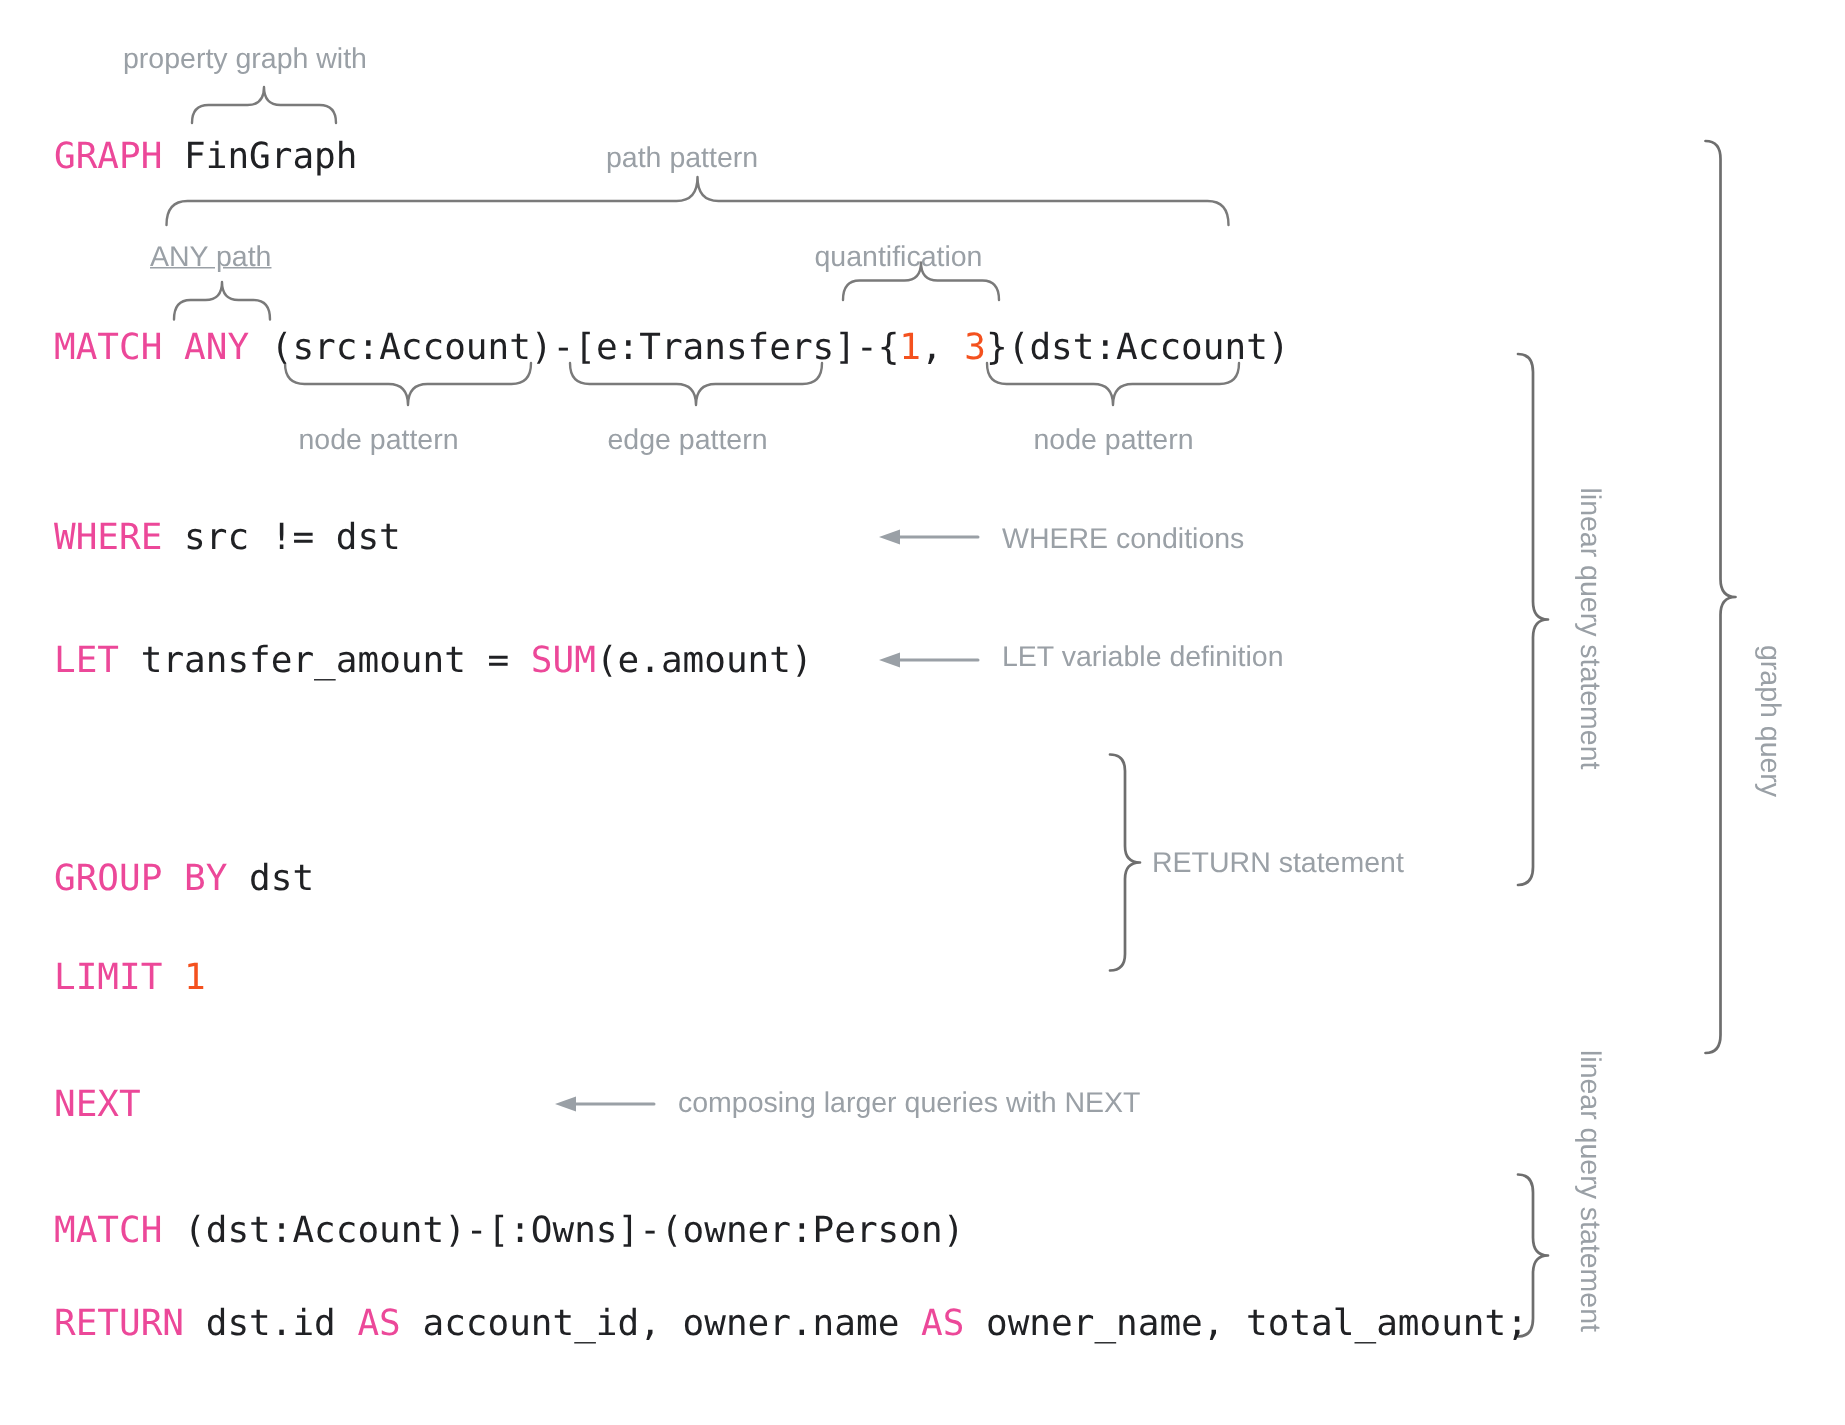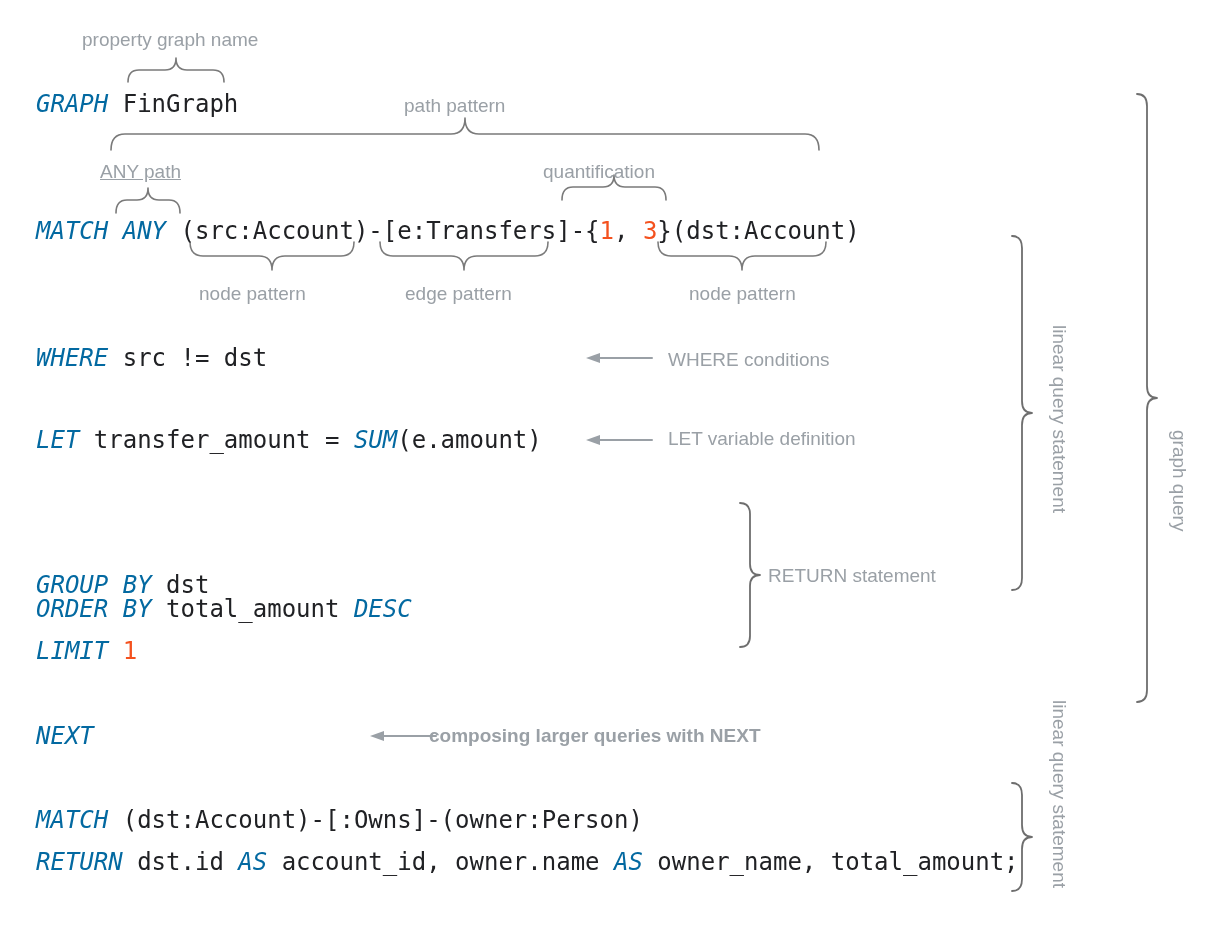--- a/index.html
+++ b/index.html
@@ -14,21 +14,21 @@
   
   .code{
     position:absolute;
     font-family:"DejaVu Sans Mono","Liberation Mono",monospace;
     font-size:24px;
     line-height:24px;
     letter-spacing:0px;
     color:#202124;
     white-space:pre;
   }
-  .kw{color:#0369a1;font-style:italic;}
+  .kw{color:#ec4899;}
   .num{color:#f4511e;}
 
   
   .lbl{
     position:absolute;
     font-family:"Liberation Sans", sans-serif;
     font-size:19px;
     line-height:22px;
     color:#9aa0a6;
     white-space:pre;
@@ -116,51 +116,50 @@
 
   <div class="code" style="left:36px; top:219px;"><span class="kw">MATCH</span><span> </span><span class="kw">ANY</span><span> (src:Account)-[e:Transfers]-{</span><span class="num">1</span><span>, </span><span class="num">3</span><span>}(dst:Account)</span></div>
 
   <div class="code" style="left:36px; top:346px;"><span class="kw">WHERE</span><span> src != dst</span></div>
 
   <div class="code" style="left:36px; top:428px;"><span class="kw">LET</span><span> transfer_amount = </span><span class="kw">SUM</span><span>(e.amount)</span></div>
 
 
   <div class="code" style="left:36px; top:555px;margin-top:18px;"><span class="kw">GROUP BY</span><span> dst</span></div>
 
-  <div class="code" style="left:36px; top:597px;"><span class="kw">ORDER BY</span><span> total_amount </span><span class="kw">DESC</span></div>
 
   <div class="code" style="left:36px; top:639px;"><span class="kw">LIMIT</span><span> </span><span class="num">1</span></div>
 
   <div class="code" style="left:36px; top:724px;"><span class="kw">NEXT</span></div>
 
   <div class="code" style="left:36px; top:808px;"><span class="kw">MATCH</span><span> (dst:Account)-[:Owns]-(owner:Person)</span></div>
 
-  <div class="code" style="left:36px; top:850px;"><span class="kw">RETURN</span><span> dst.id </span><span class="kw">AS</span><span> account_id, owner.name </span><span class="kw">AS</span><span> owner_name, total_amount;</span></div>
+  <div class="code" style="left:36px; top:870px;"><span class="kw">RETURN</span><span> dst.id </span><span class="kw">AS</span><span> account_id, owner.name </span><span class="kw">AS</span><span> owner_name, total_amount;</span></div>
 
-  <div class="lbl" style="left:82px; top:29px;">property graph name</div>
+  <div class="lbl" style="left:82px; top:29px;">property graph with</div>
 
   <div class="lbl" style="left:404px; top:95px;">path pattern</div>
 
   <div class="lbl" style="left:100px; top:161px;text-decoration:underline;">ANY path</div>
 
   <div class="lbl" style="left:543px; top:161px;text-align:center;">quantification</div>
 
   <div class="lbl" style="left:199px; top:283px;">node pattern</div>
 
   <div class="lbl" style="left:405px; top:283px;">edge pattern</div>
 
   <div class="lbl" style="left:689px; top:283px;">node pattern</div>
 
   <div class="lbl" style="left:668px; top:349px;">WHERE conditions</div>
 
   <div class="lbl" style="left:668px; top:428px;">LET variable definition</div>
 
   <div class="lbl" style="left:768px; top:565px;">RETURN statement</div>
 
-  <div class="lbl" style="left:429px; top:725px;font-weight:bold;">composing larger queries with NEXT</div>
+  <div class="lbl" style="left:452px; top:725px;">composing larger queries with NEXT</div>
 
   <div class="lbl vert" style="left:1070px; top:325px;">linear query statement</div>
 
   <div class="lbl vert" style="left:1070px; top:700px;">linear query statement</div>
 
   <div class="lbl vert" style="left:1190px; top:430px;">graph query</div>
 
 </div>
 
 </body></html>

